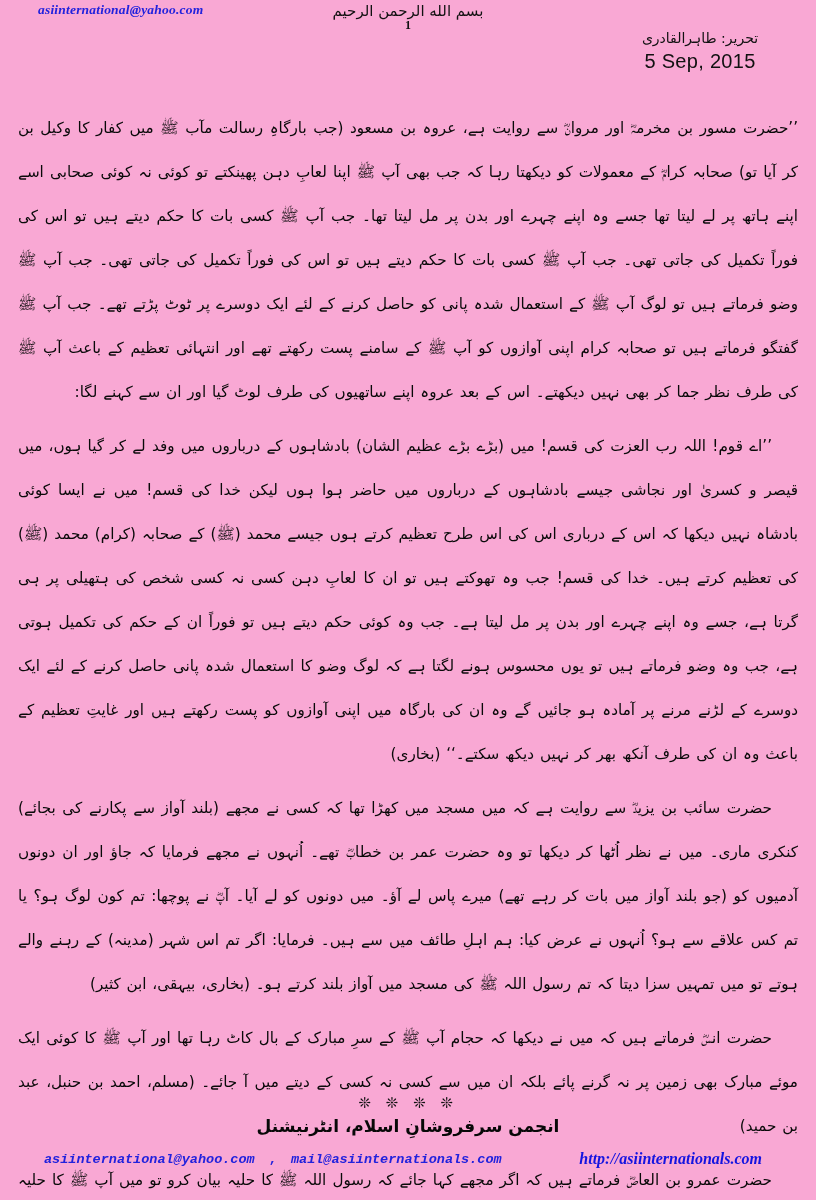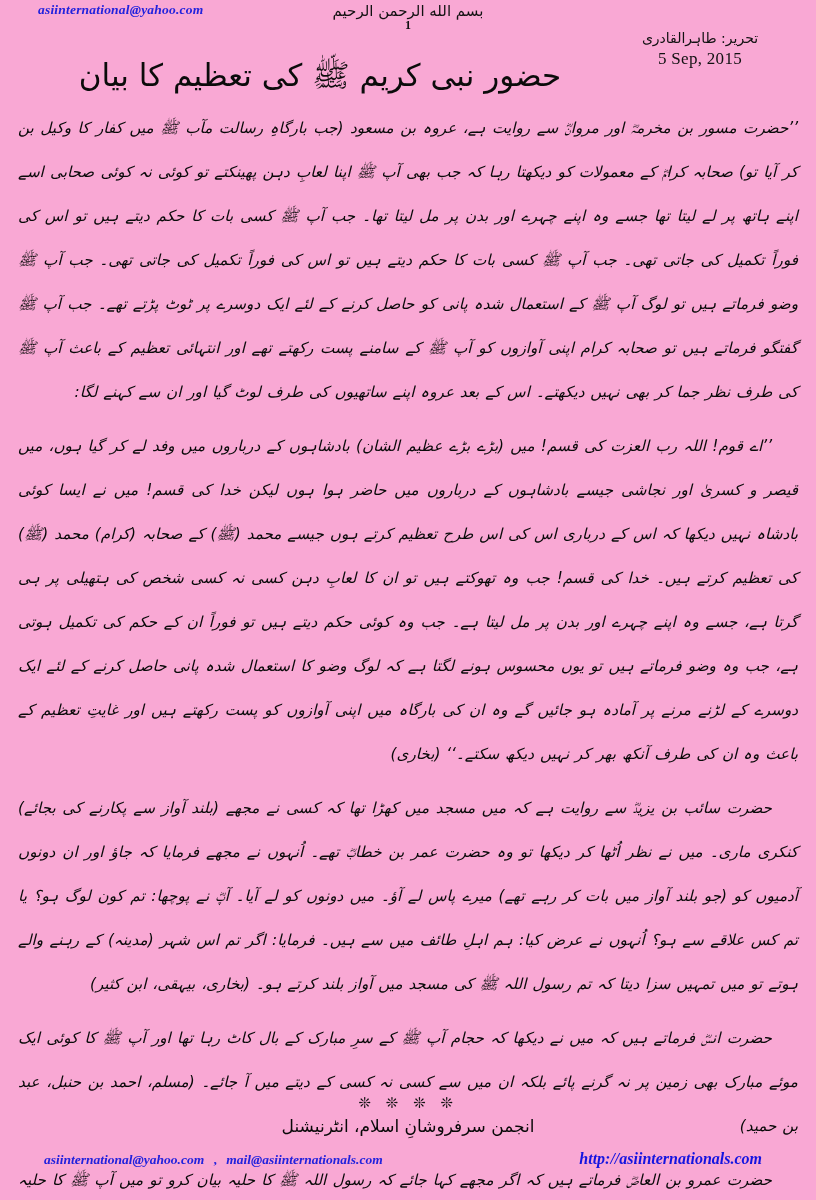--- a/index.html
+++ b/index.html
@@ -83,22 +83,22 @@
     font-family: "DejaVu Sans", sans-serif;
     font-size: 14px;
     color: #111;
     direction: rtl;
     white-space: nowrap;
     line-height: 1.2;
     text-align: center;
   }
 
   .byline .date {
-    font-family: Liberation Serif, serif;
-    font-size: 17px;
+    font-family: Liberation Sans, sans-serif;
+    font-size: 20px;
     color: #111;
     direction: ltr;
     margin-top: 3px;
     line-height: 1.1;
     letter-spacing: 0.3px;
   }
 
   
   .title-row {
     position: absolute;
@@ -132,21 +132,20 @@
   }
 
   .para {
     font-family: "DejaVu Sans", sans-serif;
     font-size: 15.2px;
     line-height: 44px;
     margin: 0 0 10px 0;
     text-align: justify;
     text-align-last: right;
     word-spacing: 1px;
-    font-style: italic;
   }
 
   .para.indented {
     text-indent: 26px;
   }
 
   
   .ornaments {
     position: absolute;
     top: 1096px;
@@ -160,42 +159,42 @@
   }
 
   
   .org-line {
     position: absolute;
     top: 1116px;
     left: 0;
     width: 816px;
     text-align: center;
     font-family: "DejaVu Sans", sans-serif;
-    font-weight: normal;
+    font-weight: bold;
     font-size: 17px;
     color: #080808;
     direction: rtl;
     letter-spacing: 0.3px;
   }
 
   
   .footer {
     position: absolute;
     top: 1152px;
     left: 0;
     width: 816px;
     height: 28px;
   }
 
   .footer-emails {
     position: absolute;
     left: 44px;
     top: 0;
     direction: ltr;
-    font-family: Liberation Serif, serif;
+    font-family: Liberation Mono, monospace;
     font-style: italic;
     font-weight: bold;
     font-size: 13.5px;
     color: #2222dd;
     white-space: nowrap;
   }
 
   .footer-emails .sep {
     display: inline-block;
     padding: 0 6px;
@@ -227,23 +226,20 @@
       <span class="bismillah">بسم الله الرحمن الرحيم</span>
       <span class="page-number">1</span>
     </div>
   </div>
 
   <div class="byline">
     <div class="author">تحریر: طاہرالقادری</div>
     <div class="date">5 Sep, 2015</div>
   </div>
 
-  <div class="title-row">
-    <h1 class="doc-title">حضور نبی کریم ﷺ کی تعظیم کا بیان</h1>
-  </div>
 
   <div class="body">
     <p class="para">’’حضرت مسور بن مخرمہؓ اور مروانؓ سے روایت ہے، عروہ بن مسعود (جب بارگاہِ رسالت مآب ﷺ میں کفار کا وکیل بن کر آیا تو) صحابہ کرامؓ کے معمولات کو دیکھتا رہا کہ جب بھی آپ ﷺ اپنا لعابِ دہن پھینکتے تو کوئی نہ کوئی صحابی اسے اپنے ہاتھ پر لے لیتا تھا جسے وہ اپنے چہرے اور بدن پر مل لیتا تھا۔ جب آپ ﷺ کسی بات کا حکم دیتے ہیں تو اس کی فوراً تکمیل کی جاتی تھی۔ جب آپ ﷺ کسی بات کا حکم دیتے ہیں تو اس کی فوراً تکمیل کی جاتی تھی۔ جب آپ ﷺ وضو فرماتے ہیں تو لوگ آپ ﷺ کے استعمال شدہ پانی کو حاصل کرنے کے لئے ایک دوسرے پر ٹوٹ پڑتے تھے۔ جب آپ ﷺ گفتگو فرماتے ہیں تو صحابہ کرام اپنی آوازوں کو آپ ﷺ کے سامنے پست رکھتے تھے اور انتہائی تعظیم کے باعث آپ ﷺ کی طرف نظر جما کر بھی نہیں دیکھتے۔ اس کے بعد عروہ اپنے ساتھیوں کی طرف لوٹ گیا اور ان سے کہنے لگا:</p>
     <p class="para indented">’’اے قوم! اللہ رب العزت کی قسم! میں (بڑے بڑے عظیم الشان) بادشاہوں کے درباروں میں وفد لے کر گیا ہوں، میں قیصر و کسریٰ اور نجاشی جیسے بادشاہوں کے درباروں میں حاضر ہوا ہوں لیکن خدا کی قسم! میں نے ایسا کوئی بادشاہ نہیں دیکھا کہ اس کے درباری اس کی اس طرح تعظیم کرتے ہوں جیسے محمد (ﷺ) کے صحابہ (کرام) محمد (ﷺ) کی تعظیم کرتے ہیں۔ خدا کی قسم! جب وہ تھوکتے ہیں تو ان کا لعابِ دہن کسی نہ کسی شخص کی ہتھیلی پر ہی گرتا ہے، جسے وہ اپنے چہرے اور بدن پر مل لیتا ہے۔ جب وہ کوئی حکم دیتے ہیں تو فوراً ان کے حکم کی تکمیل ہوتی ہے، جب وہ وضو فرماتے ہیں تو یوں محسوس ہونے لگتا ہے کہ لوگ وضو کا استعمال شدہ پانی حاصل کرنے کے لئے ایک دوسرے کے لڑنے مرنے پر آمادہ ہو جائیں گے وہ ان کی بارگاہ میں اپنی آوازوں کو پست رکھتے ہیں اور غایتِ تعظیم کے باعث وہ ان کی طرف آنکھ بھر کر نہیں دیکھ سکتے۔‘‘ (بخاری)</p>
     <p class="para indented">حضرت سائب بن یزیدؓ سے روایت ہے کہ میں مسجد میں کھڑا تھا کہ کسی نے مجھے (بلند آواز سے پکارنے کی بجائے) کنکری ماری۔ میں نے نظر اُٹھا کر دیکھا تو وہ حضرت عمر بن خطابؓ تھے۔ اُنہوں نے مجھے فرمایا کہ جاؤ اور ان دونوں آدمیوں کو (جو بلند آواز میں بات کر رہے تھے) میرے پاس لے آؤ۔ میں دونوں کو لے آیا۔ آپؓ نے پوچھا: تم کون لوگ ہو؟ یا تم کس علاقے سے ہو؟ اُنہوں نے عرض کیا: ہم اہلِ طائف میں سے ہیں۔ فرمایا: اگر تم اس شہر (مدینہ) کے رہنے والے ہوتے تو میں تمہیں سزا دیتا کہ تم رسول اللہ ﷺ کی مسجد میں آواز بلند کرتے ہو۔ (بخاری، بیہقی، ابن کثیر)</p>
     <p class="para indented">حضرت انسؓ فرماتے ہیں کہ میں نے دیکھا کہ حجام آپ ﷺ کے سرِ مبارک کے بال کاٹ رہا تھا اور آپ ﷺ کا کوئی ایک موئے مبارک بھی زمین پر نہ گرنے پائے بلکہ ان میں سے کسی نہ کسی کے دیتے میں آ جائے۔ (مسلم، احمد بن حنبل، عبد بن حمید)</p>
     <p class="para indented">حضرت عمرو بن العاصؓ فرماتے ہیں کہ اگر مجھے کہا جائے کہ رسول اللہ ﷺ کا حلیہ بیان کرو تو میں آپ ﷺ کا حلیہ بیان نہیں کر سکتا کیونکہ میں آپ ﷺ کو کبھی آنکھ بھر کر نہیں دیکھ سکا۔ (بخاری، ابن سعد)‘‘ (ڈاکٹر طاہرالقادری: المنہاج السوی، جلد سوم صفحہ 579)</p>
   </div>
 
   <div class="ornaments">❊ ❊ ❊ ❊</div>

